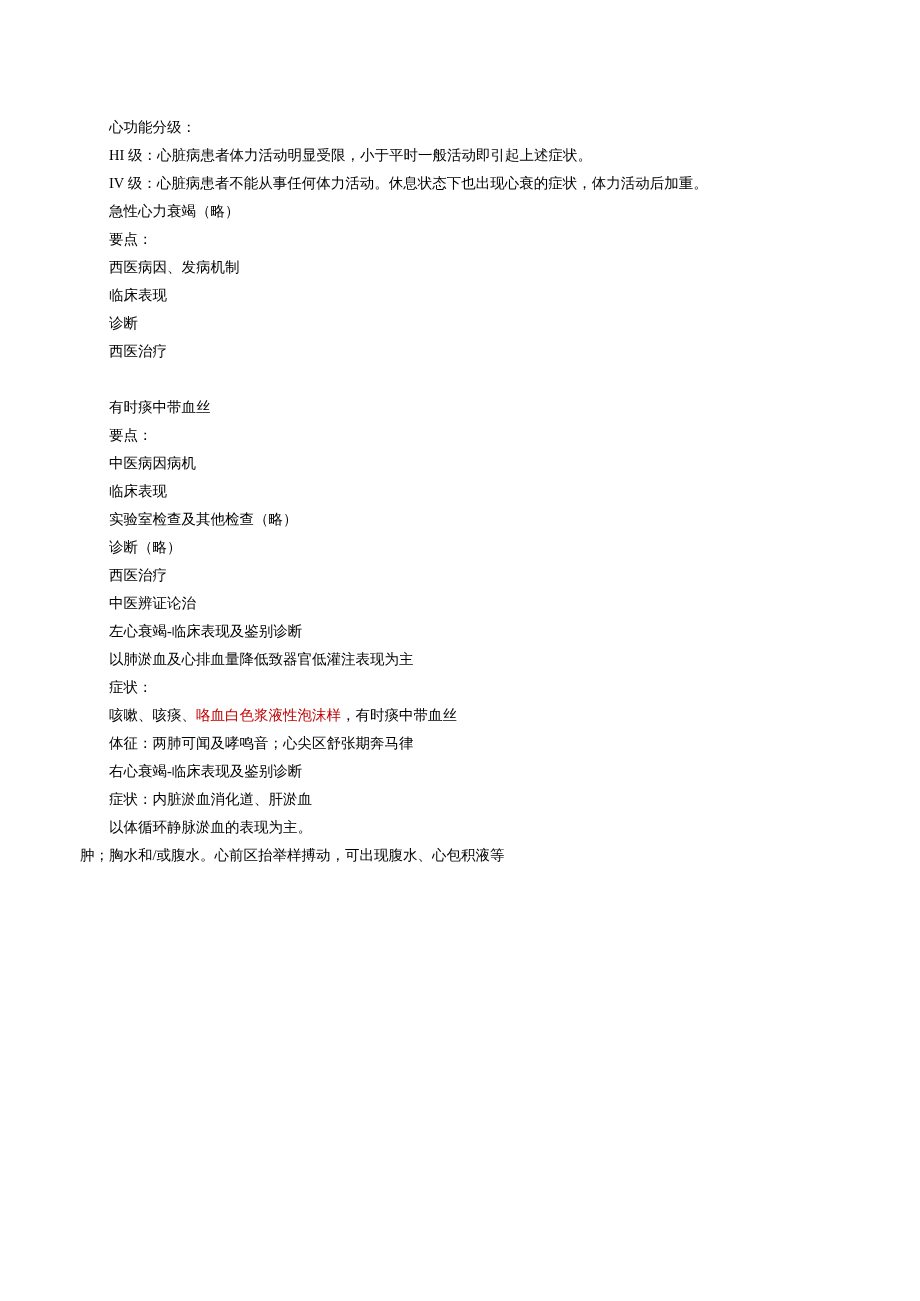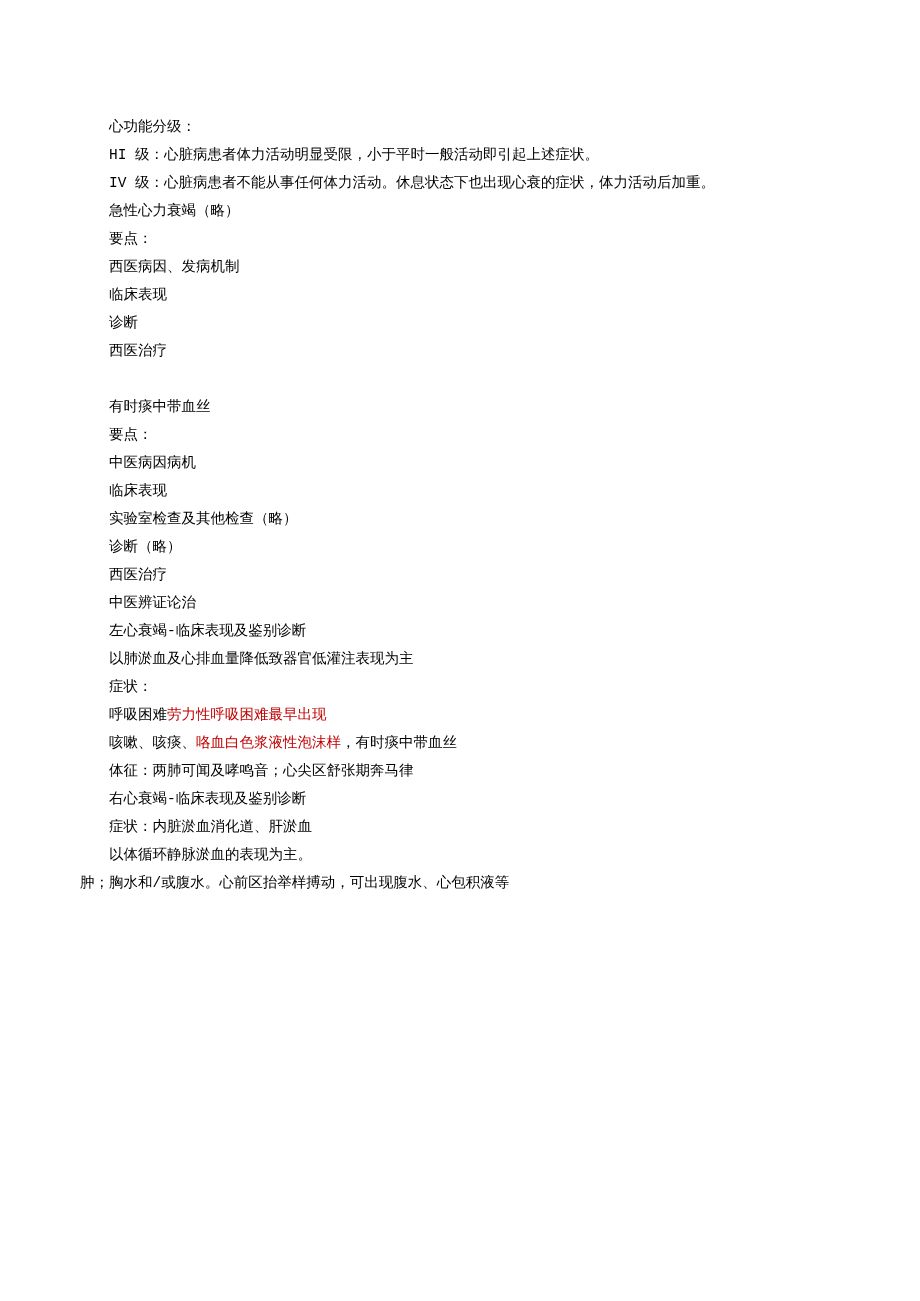--- a/index.html
+++ b/index.html
@@ -6,21 +6,21 @@
     margin: 0;
     padding: 0;
     background: #ffffff;
     width: 920px;
   }
   .page {
     width: 920px;
     min-height: 1301px;
     padding: 113px 80px 0 80px;
     box-sizing: border-box;
-    font-family: Liberation Mono, monospace;
+    font-family: Liberation Serif, serif;
     font-size: 14.5px;
     line-height: 28px;
     color: #000000;
     border-radius: 26px;
   }
   .line {
     text-indent: 2em;
     white-space: normal;
   }
   .line.no-indent {
@@ -51,20 +51,19 @@
     <div class="line"><span>要点：</span></div>
     <div class="line"><span>中医病因病机</span></div>
     <div class="line"><span>临床表现</span></div>
     <div class="line"><span>实验室检查及其他检查（略）</span></div>
     <div class="line"><span>诊断（略）</span></div>
     <div class="line"><span>西医治疗</span></div>
     <div class="line"><span>中医辨证论治</span></div>
     <div class="line"><span>左心衰竭-临床表现及鉴别诊断</span></div>
     <div class="line"><span>以肺淤血及心排血量降低致器官低灌注表现为主</span></div>
     <div class="line"><span>症状：</span></div>
-    <div class="line"><span>呼吸困难</span><span class="red">劳力性呼吸困难最早出现</span></div>
     <div class="line"><span>咳嗽、咳痰、</span><span class="red">咯血白色浆液性泡沫样</span><span>，有时痰中带血丝</span></div>
     <div class="line"><span>体征：两肺可闻及哮鸣音；心尖区舒张期奔马律</span></div>
     <div class="line"><span>右心衰竭-临床表现及鉴别诊断</span></div>
     <div class="line"><span>症状：内脏淤血消化道、肝淤血</span></div>
     <div class="line"><span>以体循环静脉淤血的表现为主。</span></div>
     <div class="line no-indent"><span>肿；胸水和/或腹水。心前区抬举样搏动，可出现腹水、心包积液等</span></div>
   </div>
 
 </body></html>

